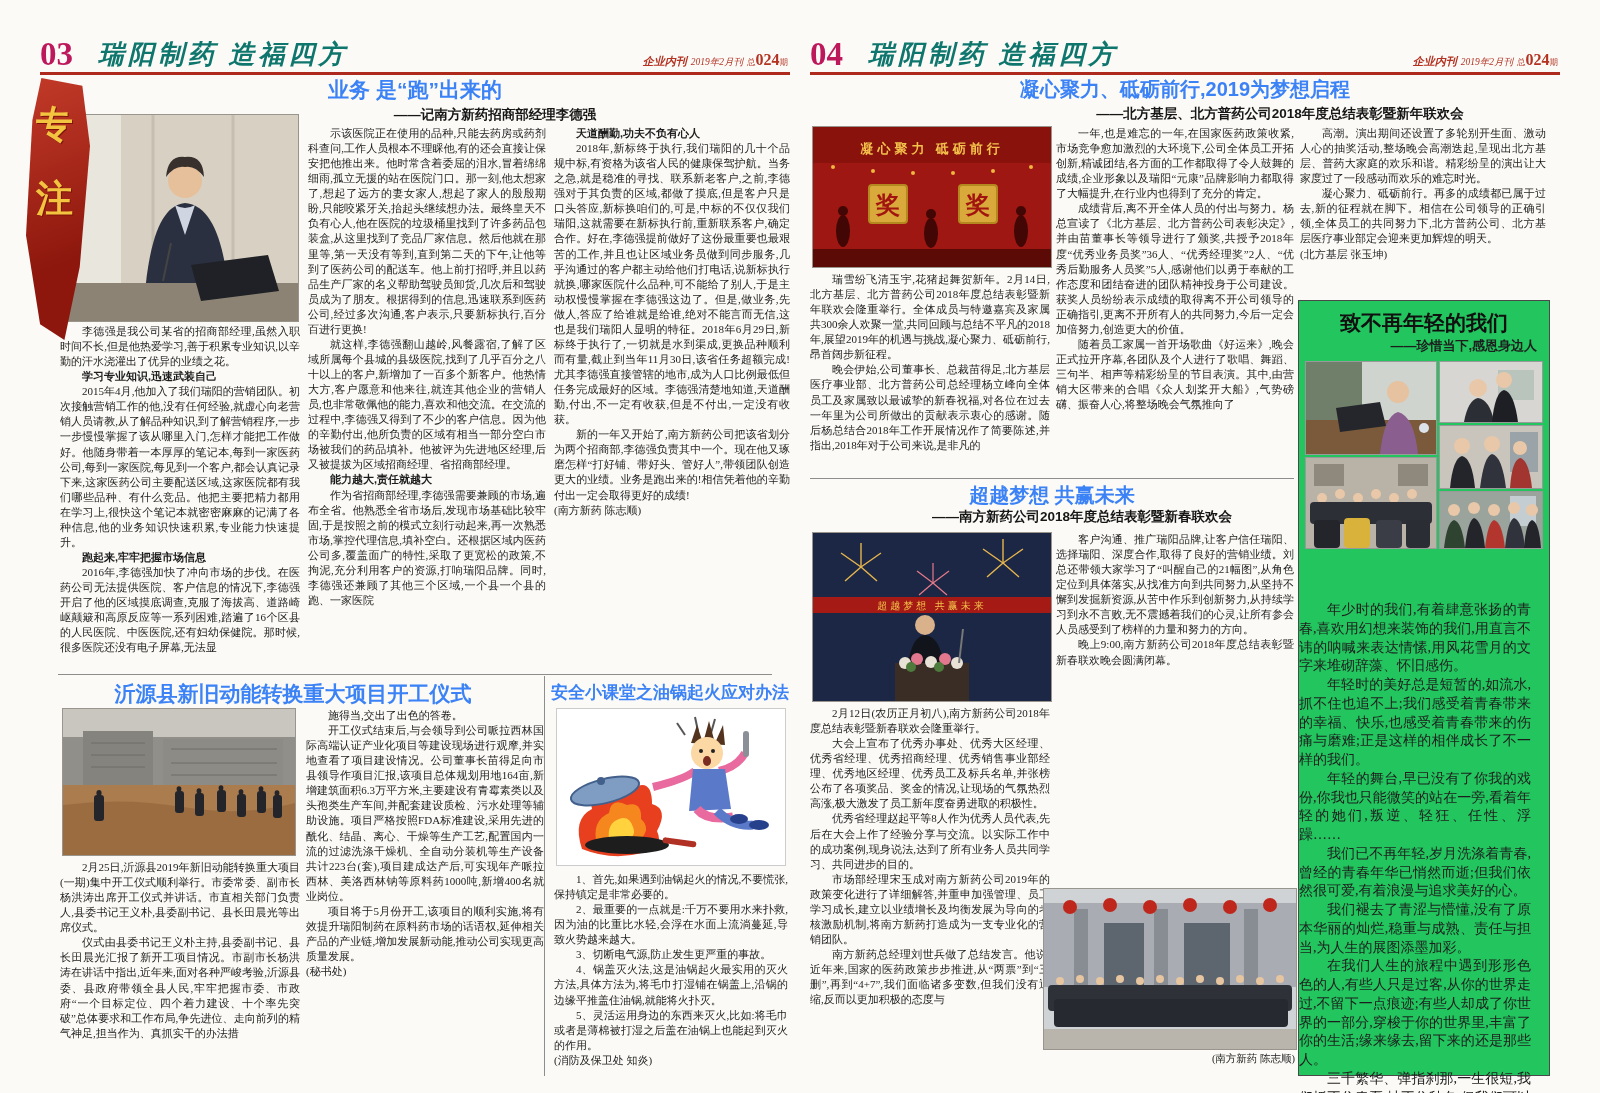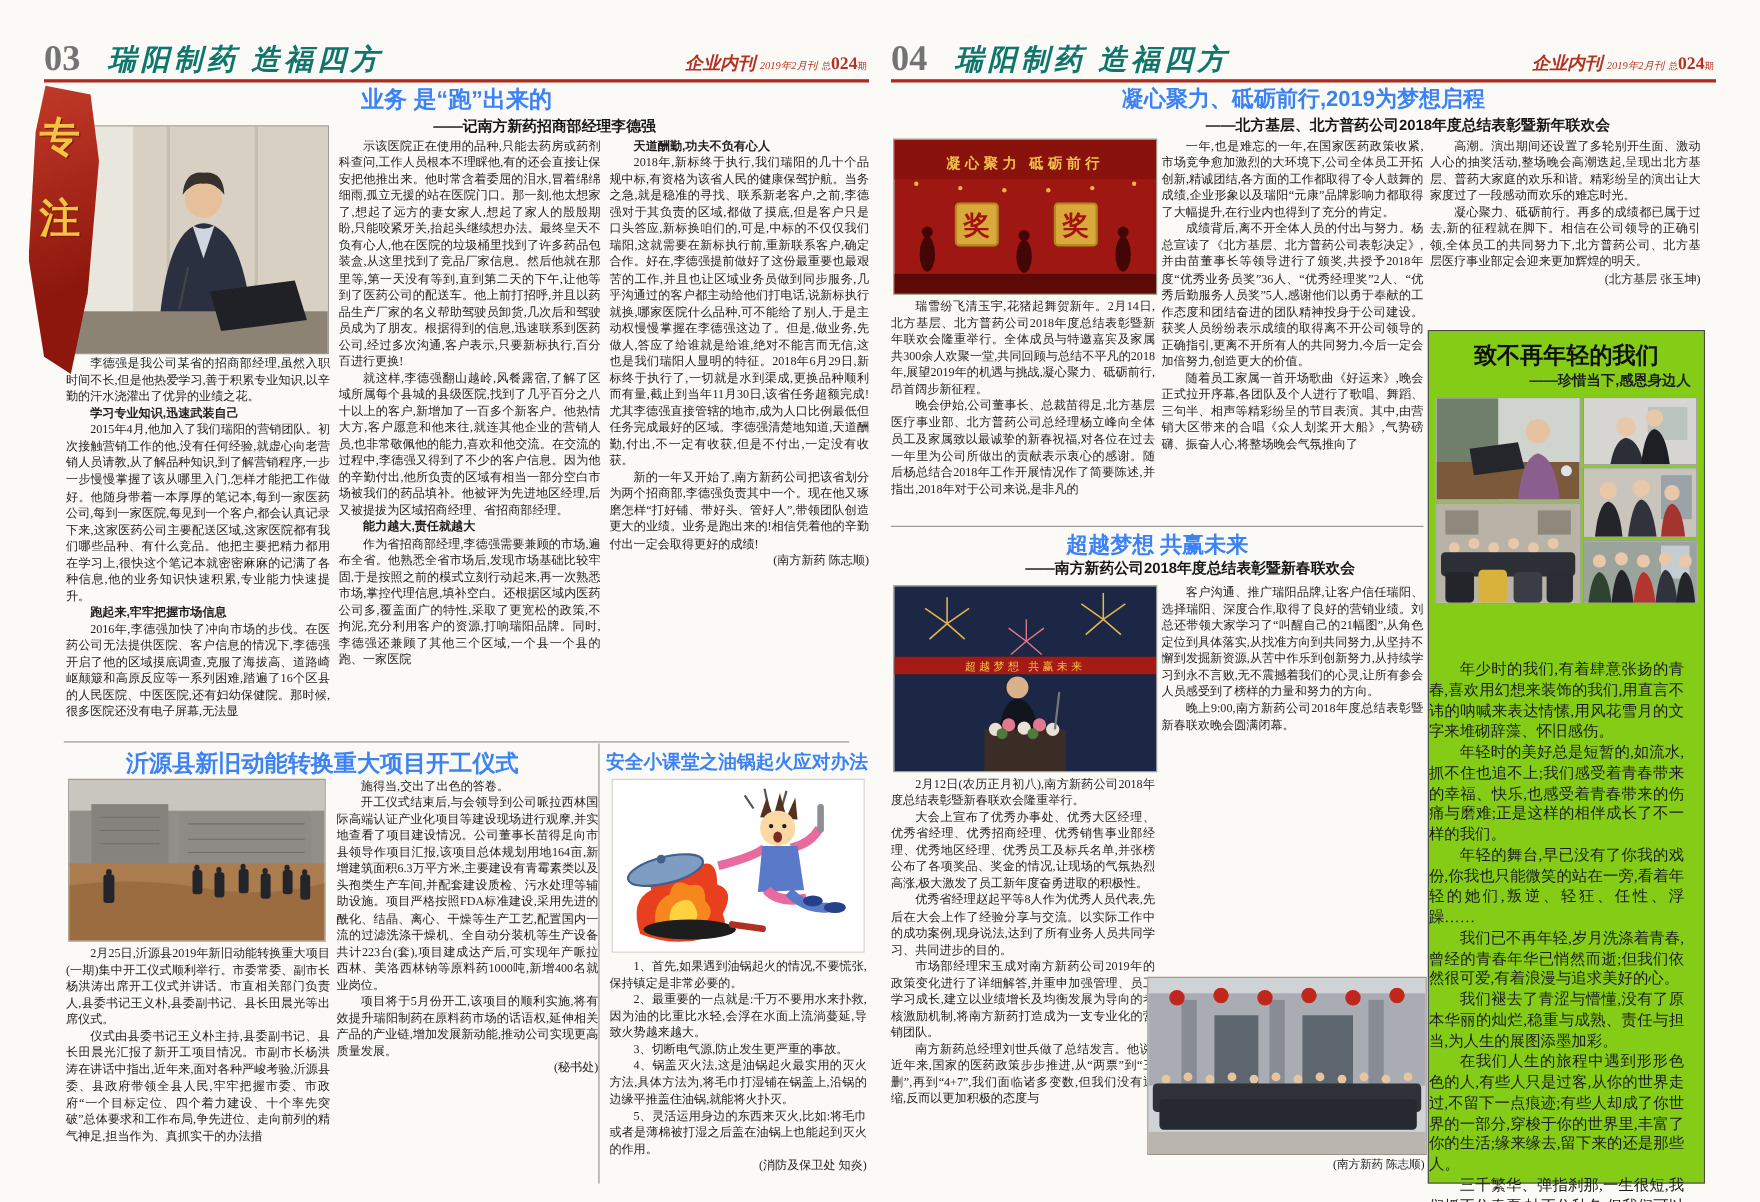--- a/index.html
+++ b/index.html
@@ -1,42 +1,42 @@
 <!DOCTYPE html>
 <html><head>
 <meta charset="utf-8">
 <style>
   html,body{margin:0;padding:0;width:1600px;height:1093px;overflow:hidden;background:#fbfaf6;
             font-family:"Liberation Serif","DejaVu Serif",serif;color:#1d1d1d;}
   .page{position:absolute;top:26px;width:750px;height:1056px;}
   #page3{left:40px}#page4{left:810px}
   .phead{position:absolute;left:0;top:8px;width:750px;height:38px;border-bottom:3px solid #ae2a1c;}
-  .pnum{position:absolute;left:0;bottom:1px;font-family:"Liberation Serif",serif;font-weight:bold;font-size:33px;color:#737373;line-height:1;}
+  .pnum{position:absolute;left:0;bottom:1px;font-family:"Liberation Serif",serif;font-weight:bold;font-size:33px;color:#be185d;line-height:1;}
   .pmast{position:absolute;left:58px;bottom:4px;font-family:"Liberation Serif",serif;font-weight:bold;font-style:italic;font-size:26px;color:#0f766e;letter-spacing:4px;line-height:1;}
   .pinfo{position:absolute;right:2px;bottom:3px;color:#b33222;white-space:nowrap;}
-  .pinfo .brand{font-weight:bold;font-style:italic;font-size:16px;}
+  .pinfo .brand{font-weight:bold;font-style:italic;font-size:11px;}
   .pinfo .date{font-style:italic;font-size:9.5px;}
   .pinfo .tot{font-size:8.5px;}
   .pinfo .num{font-weight:bold;font-size:16px;}
   .h1{position:absolute;width:750px;text-align:center;font-family:"Liberation Sans",sans-serif;font-weight:bold;color:#3b82f6;}
   .hsub{position:absolute;width:750px;text-align:center;font-family:"Liberation Sans",sans-serif;font-weight:bold;font-size:13.5px;color:#161616;}
   .col{position:absolute;overflow:hidden;font-size:11px;line-height:1.37;text-align:justify;}
   .para{margin:0;text-indent:2em;}
   .para.h{font-family:"Liberation Sans",sans-serif;font-weight:bold;}
-  .para.sign{text-align:right;text-indent:0;}
+  .para.sign{text-indent:0;}
   .photo{position:absolute;border:1px solid #9a958c;background:#ddd;}
   .photo svg{display:block}
   .rule-h{position:absolute;border-top:1px solid #8d8d8d;}
   .rule-v{position:absolute;border-left:1px solid #8d8d8d;}
   .ribbon{position:absolute;left:-14px;top:52px;width:64px;height:262px;z-index:5;
           background:linear-gradient(160deg,#c23a28,#8d170d 70%);
           clip-path:polygon(24% 0,88% 3%,100% 26%,84% 72%,60% 100%,22% 94%,0 60%,10% 16%);}
   .ribbon span{position:absolute;left:10px;font-family:"Liberation Serif",serif;font-weight:bold;font-size:37px;color:#f2c440;text-shadow:1px 1px 0 #7c1208;}
   .rb1{top:22px}.rb2{top:96px}
-  .sidebox{position:absolute;left:488px;top:274px;width:250px;height:774px;border:1px solid #4a4a4a;background:#84cc16;}
+  .sidebox{position:absolute;left:488px;top:274px;width:250px;height:774px;border:1px solid #4a4a4a;background:#22c55e;}
   .sidetitle{position:absolute;top:8px;left:0;width:250px;text-align:center;font-family:"Liberation Sans",sans-serif;font-weight:bold;font-size:21px;color:#101010;}
   .sidesub{position:absolute;top:36px;left:0;width:238px;text-align:right;font-family:"Liberation Sans",sans-serif;font-weight:bold;font-size:13px;}
   .sidetext{position:absolute;left:0;top:252px;width:232px;height:512px;overflow:hidden;font-size:14px;line-height:1.34;text-align:justify;margin-top:48px;}
   .mini{position:absolute;border:1px solid #999;background:#ccc;}
   .caption{position:absolute;font-size:10.5px;text-align:right;}
 </style>
 </head>
 <body>
 
 <section class="page" id="page3">

